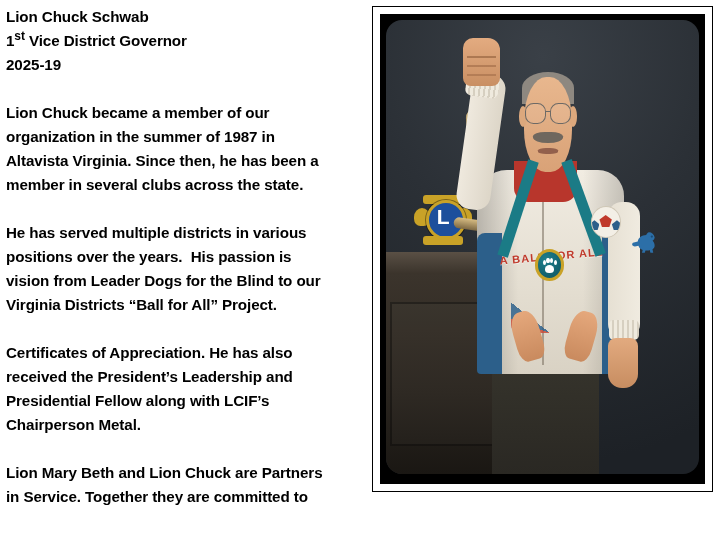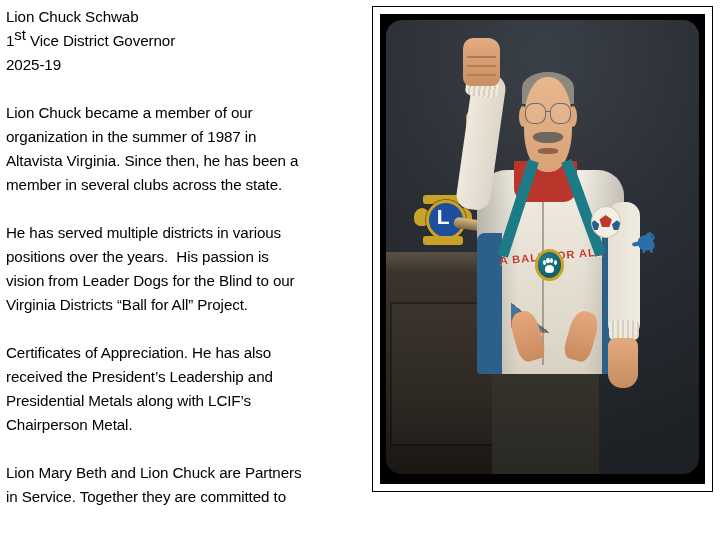--- a/index.html
+++ b/index.html
@@ -21,23 +21,24 @@
     position: absolute;
     left: 6px;
     top: 5px;
     width: 470px;
   }
   .bio-line {
     font-size: 15.2px;
     line-height: 24px;
     letter-spacing: -0.1px;
     white-space: pre;
+    font-weight: bold;
   }
   .bio-line sup {
-    font-size: 15px;
+    font-size: 12px;
     vertical-align: super;
     line-height: 0;
   }
   .spacer-line {
     height: 24px;
   }
 
   
   .portrait-frame {
     position: absolute;
@@ -554,21 +555,21 @@
 
   <div class="bio-line">He has served multiple districts in various</div>
   <div class="bio-line">positions over the years.  His passion is</div>
   <div class="bio-line">vision from Leader Dogs for the Blind to our</div>
   <div class="bio-line">Virginia Districts “Ball for All” Project.</div>
 
   <div class="spacer-line"></div>
 
   <div class="bio-line">Certificates of Appreciation. He has also</div>
   <div class="bio-line">received the President’s Leadership and</div>
-  <div class="bio-line">Presidential Metals along with LCIF’s</div>
+  <div class="bio-line">Presidential Fellow along with LCIF’s</div>
   <div class="bio-line">Chairperson Metal.</div>
 
   <div class="spacer-line"></div>
 
   <div class="bio-line">Lion Mary Beth and Lion Chuck are Partners</div>
   <div class="bio-line">in Service. Together they are committed to</div>
 
 </div>
 
 <div class="portrait-frame">

